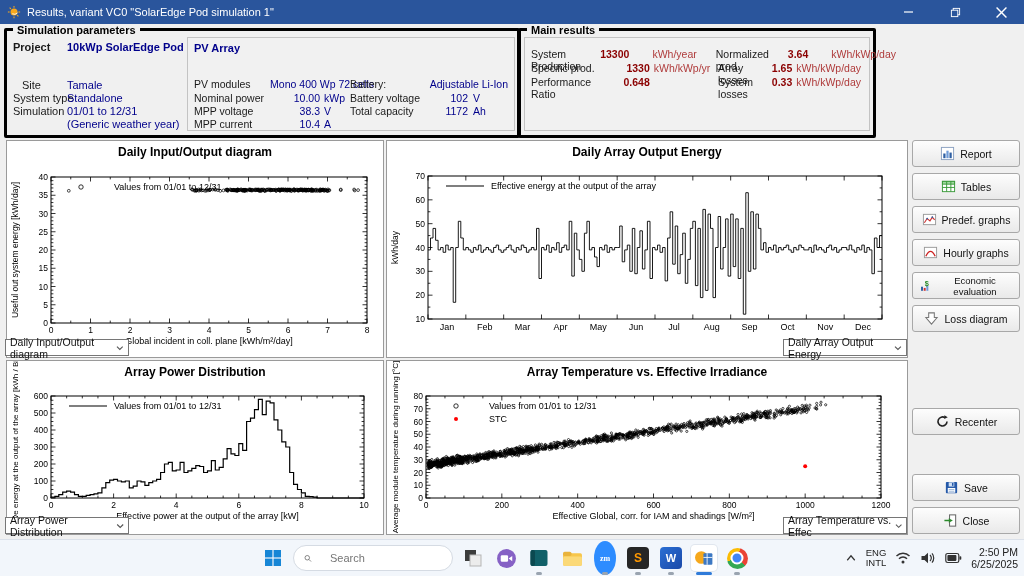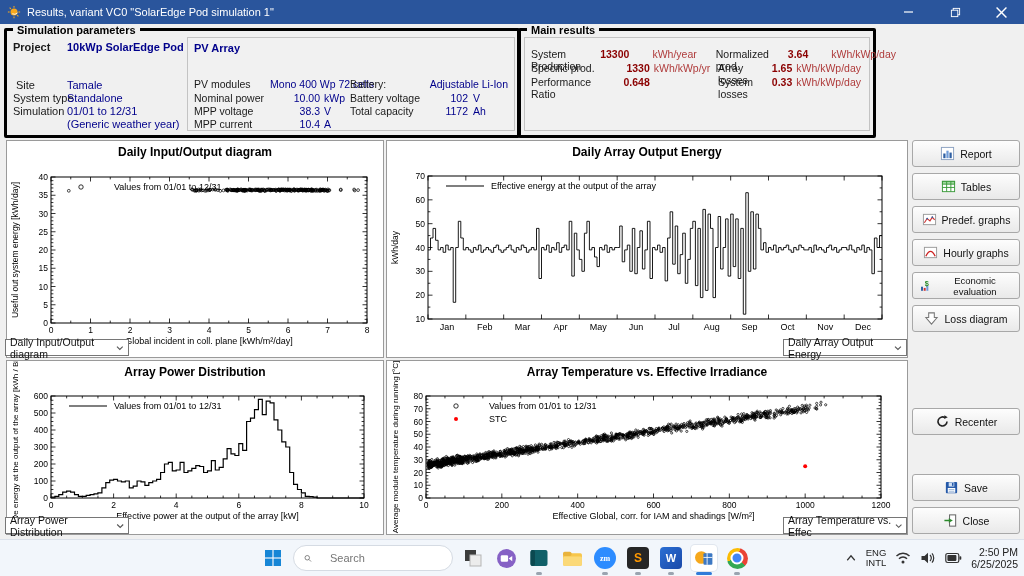--- a/index.html
+++ b/index.html
@@ -94,21 +94,21 @@
       </button>
     </div>
   </div>
 
   <div class="workspace">
 
     <div class="groupbox" style="left:4px;top:4px;width:510px;height:104px;">
       <span class="gb-caption">Simulation parameters</span>
       <span class="abs lbl bold" style="left:6px;top:10px;">Project</span>
       <span class="abs navy bold" style="left:60px;top:10px;">10kWp SolarEdge Pod 1</span>
-      <span class="abs lbl" style="left:9px;top:48px;">Site</span>
+      <span class="abs lbl" style="left:15px;top:48px;">Site</span>
       <span class="abs navy" style="left:60px;top:48px;">Tamale</span>
       <span class="abs lbl" style="left:6px;top:61px;">System type</span>
       <span class="abs navy" style="left:60px;top:61px;">Standalone</span>
       <span class="abs lbl" style="left:6px;top:74px;">Simulation</span>
       <span class="abs navy" style="left:60px;top:74px;">01/01 to 12/31</span>
       <span class="abs navy" style="left:60px;top:87px;">(Generic weather year)</span>
 
       <div class="pv-panel" style="left:180px;top:6px;width:326px;height:92px;">
         <span class="abs navy bold" style="left:6px;top:4px;">PV Array</span>
         <div class="row-flex" style="left:6px;top:40px;width:180px;">
@@ -806,21 +806,21 @@
         </svg>
       </div>
       <div class="tb-item">
         <svg width="21" height="21" viewBox="0 0 20 20">
           <rect x="1" y="5" width="18" height="12" rx="1.5" fill="#F7C64B"></rect>
           <rect x="1" y="3.5" width="8" height="4" rx="1.5" fill="#E9B33C"></rect>
           <rect x="1" y="8" width="18" height="9" rx="1.5" fill="#FBD978"></rect>
         </svg>
       </div>
       <div class="tb-item run">
-        <div class="badge" style="width:22px;height:22px;border-radius:50%;background:#2D8CFF;font-family:Liberation Serif, serif;">
+        <div class="badge" style="width:22px;height:34px;border-radius:50%;background:#2D8CFF;font-family:Liberation Serif, serif;">
           <span style="color:#fff;font-size:8px;font-weight:bold;">zm</span>
         </div>
       </div>
       <div class="tb-item run">
         <div class="badge" style="width:22px;height:22px;border-radius:4px;background:#262626;">
           <span style="color:#FF9800;font-size:12px;font-weight:bold;">S</span>
         </div>
       </div>
       <div class="tb-item run">
         <div class="badge" style="width:22px;height:22px;border-radius:4px;background:linear-gradient(135deg,#2b6fd4,#1b49a8);">

